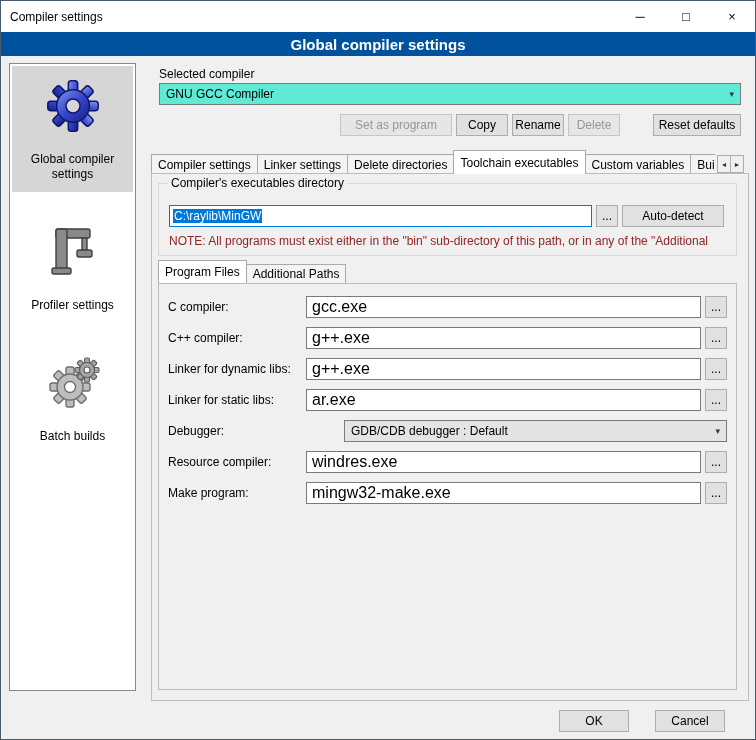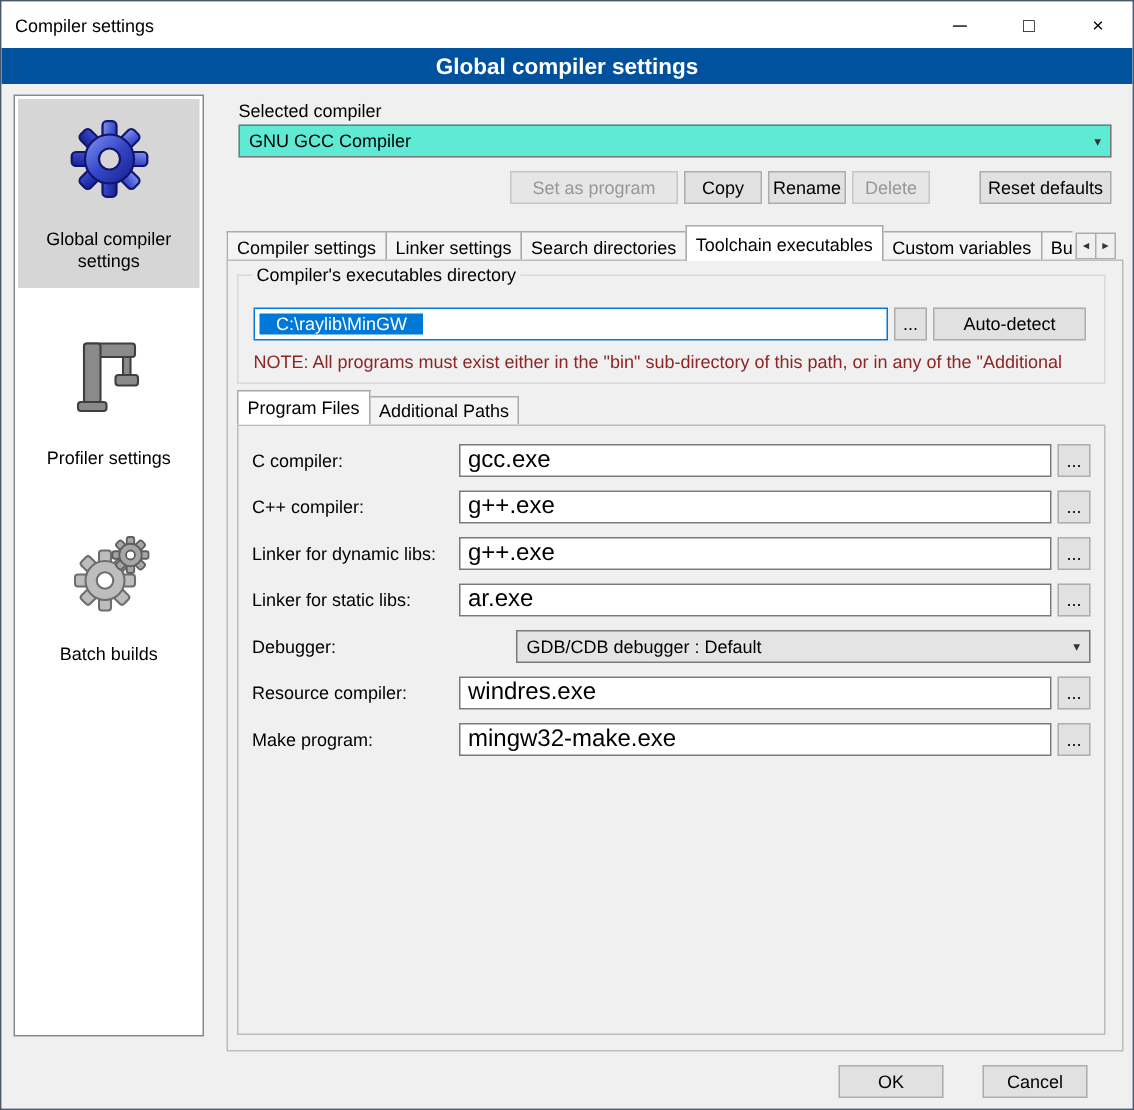--- a/index.html
+++ b/index.html
@@ -52,21 +52,21 @@
   .tab-arrow { width: 14px; height: 18px; background: #f0f0f0; border: 1px solid #adadad; display: flex; align-items: center; justify-content: center; font-size: 7px; color: #333; }
   .tab-arrow + .tab-arrow { margin-left: -1px; }
 
   
   .panel { position: absolute; left: 5px; right: 0; top: 117px; height: 528px; border: 1px solid #bcbcbc; background: #f0f0f0; }
 
   .groupbox { position: absolute; left: 6px; right: 11px; top: 9px; height: 73px; border: 1px solid #d9d9d9; }
   .gb-title { position: absolute; top: -8px; left: 9px; background: #f0f0f0; padding: 0 3px; }
   .dir-row { position: absolute; left: 10px; right: 12px; top: 21px; height: 22px; display: flex; gap: 4px; }
   .dir-input { flex: 1; border: 1px solid #0078d7; background: #fff; display: flex; align-items: center; padding: 0 3px; overflow: hidden; }
-  .dir-input .sel { background: #0078d7; color: #fff; padding: 0 11px; white-space: nowrap; }
+  .dir-input .sel { background: #0078d7; color: #fff; padding: 0 1px; white-space: nowrap; }
   .btn-browse { width: 22px; }
   .btn-autodetect { width: 102px; }
   .gb-note { position: absolute; left: 10px; top: 50px; right: -6px; color: #8e2525; white-space: nowrap; overflow: hidden; }
 
   .subtabs { position: absolute; left: 6px; top: 86px; height: 23px; display: flex; align-items: flex-end; }
   .subtabs .tab { height: 19px; }
   .subtabs .tab.active { height: 23px; }
 
   .subpanel { position: absolute; left: 6px; right: 11px; top: 109px; bottom: 10px; border: 1px solid #bcbcbc; padding: 12px 9px 0; background: #f0f0f0; }
   .field-row { display: flex; align-items: center; height: 22px; margin-bottom: 9px; }
@@ -178,21 +178,21 @@
         <button class="btn btn-copy">Copy</button>
         <button class="btn btn-rename">Rename</button>
         <button class="btn btn-delete disabled">Delete</button>
         <button class="btn btn-reset">Reset defaults</button>
       </div>
 
       <div class="tabstrip">
         <div class="tabs-scroll">
           <div class="tab">Compiler settings</div>
           <div class="tab">Linker settings</div>
-          <div class="tab">Search directories</div>
+          <div class="tab">Delete directories</div>
           <div class="tab active">Toolchain executables</div>
           <div class="tab">Custom variables</div>
           <div class="tab">Build options</div>
         </div>
         <div class="tab-arrows">
           <div class="tab-arrow">◄</div>
           <div class="tab-arrow">►</div>
         </div>
       </div>
 

